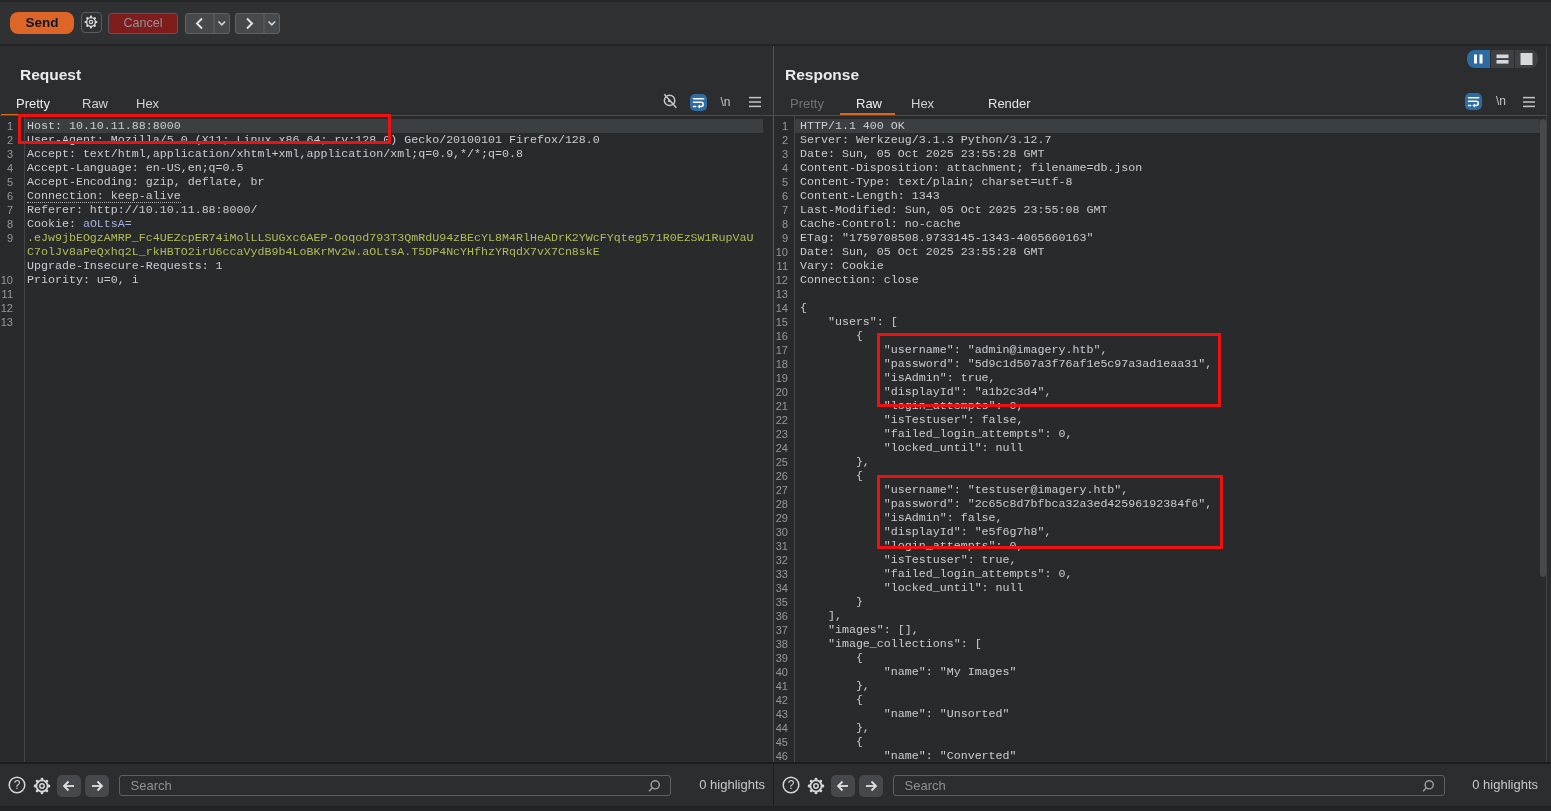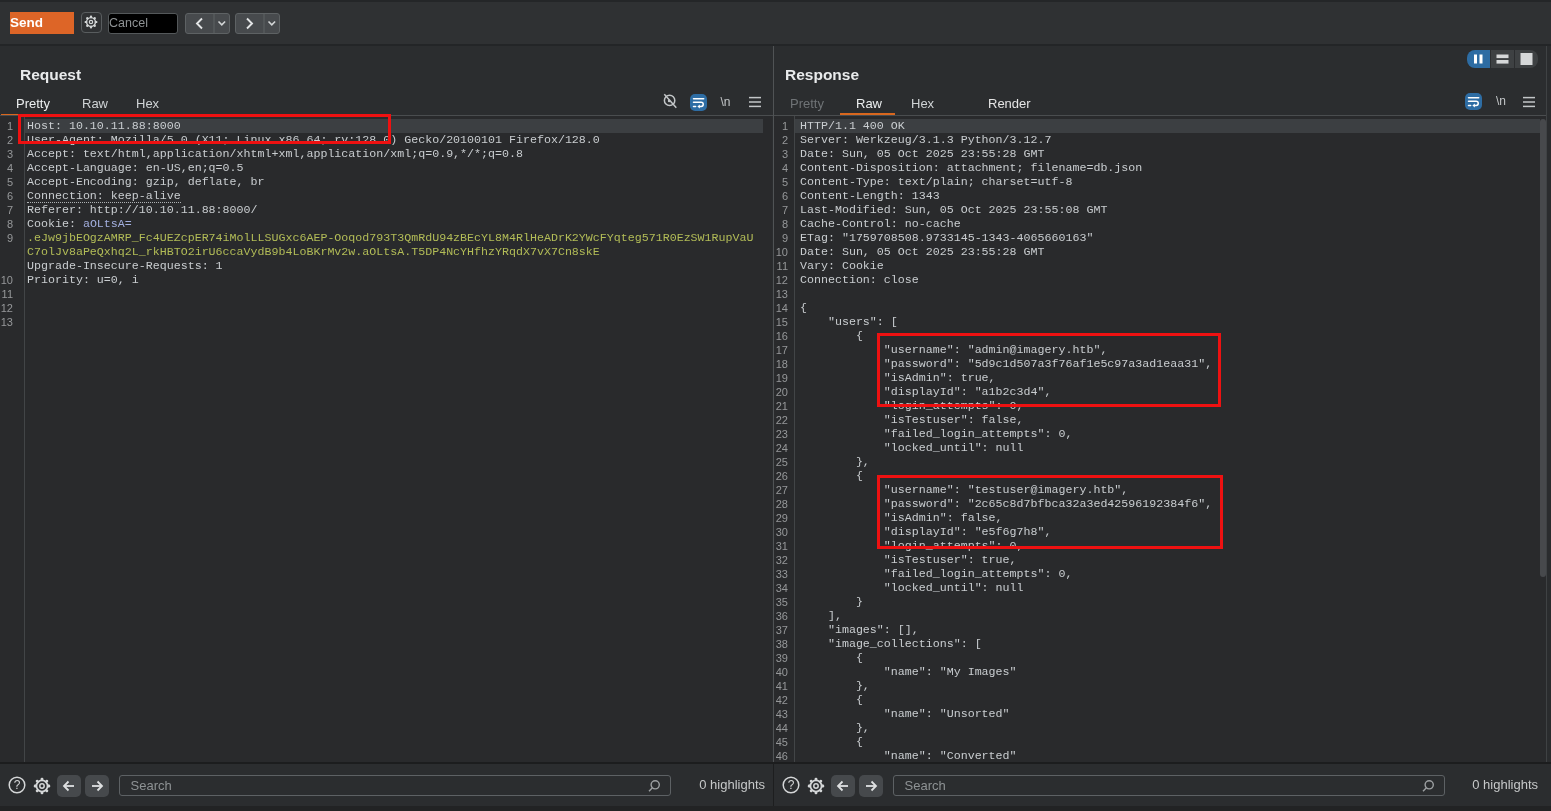--- a/index.html
+++ b/index.html
@@ -18,40 +18,40 @@
   .hl{position:absolute;background:#3c3f42;height:14px;top:119px}
   .dot{border-bottom:1px dotted #aeb2b4}
   .seg{position:absolute;top:0;height:18px;background:#3e4143}
   .icbtn{position:absolute;border-radius:5px;background:#46494c}
 </style>
 </head>
 <body>
 
 <div class="abs" style="left:0;top:0;width:1551px;height:46px;background:#2f3133;border-top:2px solid #242628;box-sizing:border-box"></div>
 <div class="abs" style="left:0;top:44px;width:1551px;height:2px;background:#232527"></div>
-<div class="btn" style="left:10px;top:12px;width:64px;height:22px;background:#dd6527;border-radius:0;color:#ffffff;font-weight:bold;font-size:13.5px;text-align:left;line-height:22px">Send</div>
+<div class="btn" style="left:10px;top:12px;width:64px;height:22px;background:#dd6527;border-radius:8px;color:#0f172a;font-weight:bold;font-size:13.5px;text-align:center;line-height:22px">Send</div>
 <div class="btn" id="gearbtn" style="left:81px;top:12px;width:21px;height:21px;border:1.5px solid #595d5f;border-radius:4px;box-sizing:border-box">
   <svg width="16" height="16" viewBox="0 0 20 20" style="position:absolute;left:1px;top:1px">
     <g fill="none" stroke="#d2d5d6" stroke-width="1.8">
         <circle cx="10" cy="10" r="5.5"></circle>
         <circle cx="10" cy="10" r="2.1" stroke-width="1.5"></circle>
       </g>
     <g fill="#d2d5d6">
       <rect x="8.6" y="2.0" width="2.8" height="3.2" rx="1.2"></rect>
       <rect x="8.6" y="14.8" width="2.8" height="3.2" rx="1.2"></rect>
       <rect x="8.6" y="2.0" width="2.8" height="3.2" rx="1.2" transform="rotate(45 10 10)"></rect>
       <rect x="8.6" y="14.8" width="2.8" height="3.2" rx="1.2" transform="rotate(45 10 10)"></rect>
       <rect x="8.6" y="2.0" width="2.8" height="3.2" rx="1.2" transform="rotate(90 10 10)"></rect>
       <rect x="8.6" y="14.8" width="2.8" height="3.2" rx="1.2" transform="rotate(90 10 10)"></rect>
       <rect x="8.6" y="2.0" width="2.8" height="3.2" rx="1.2" transform="rotate(135 10 10)"></rect>
       <rect x="8.6" y="14.8" width="2.8" height="3.2" rx="1.2" transform="rotate(135 10 10)"></rect>
     </g>
   </svg>
 </div>
-<div class="btn" style="left:108px;top:13px;width:70px;height:21px;background:#000000;border:1px solid #54585a;box-sizing:border-box;color:#8e9294;font-size:12.5px;line-height:19px">Cancel</div>
+<div class="btn" style="left:108px;top:13px;width:70px;height:21px;background:#7f1d1d;border:1px solid #54585a;box-sizing:border-box;color:#8e9294;font-size:12.5px;text-align:center;line-height:19px">Cancel</div>
 <div class="btn" id="backbtn" style="left:185px;top:13px;width:45px;height:21px;background:#474a4d;border:1px solid #5e6264;box-sizing:border-box">
   <svg width="43" height="19" viewBox="0 0 43 19">
     <path d="M16 4.5 L11 9.5 L16 14.5" fill="none" stroke="#e3e5e6" stroke-width="1.9"></path>
     <line x1="28" y1="0" x2="28" y2="19" stroke="#5e6264" stroke-width="1"></line>
     <path d="M32.5 7.5 L35.8 10.8 L39.1 7.5" fill="none" stroke="#d2d5d6" stroke-width="1.6"></path>
   </svg>
 </div>
 <div class="btn" id="fwdbtn" style="left:235px;top:13px;width:45px;height:21px;background:#474a4d;border:1px solid #5e6264;box-sizing:border-box">
   <svg width="43" height="19" viewBox="0 0 43 19">
     <path d="M11 4.5 L16 9.5 L11 14.5" fill="none" stroke="#e3e5e6" stroke-width="1.9"></path>

